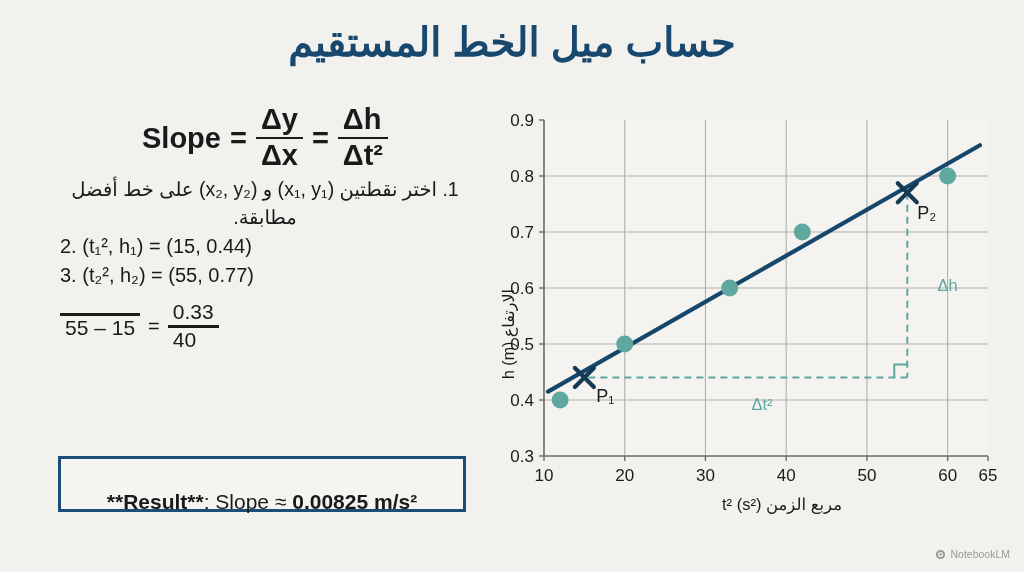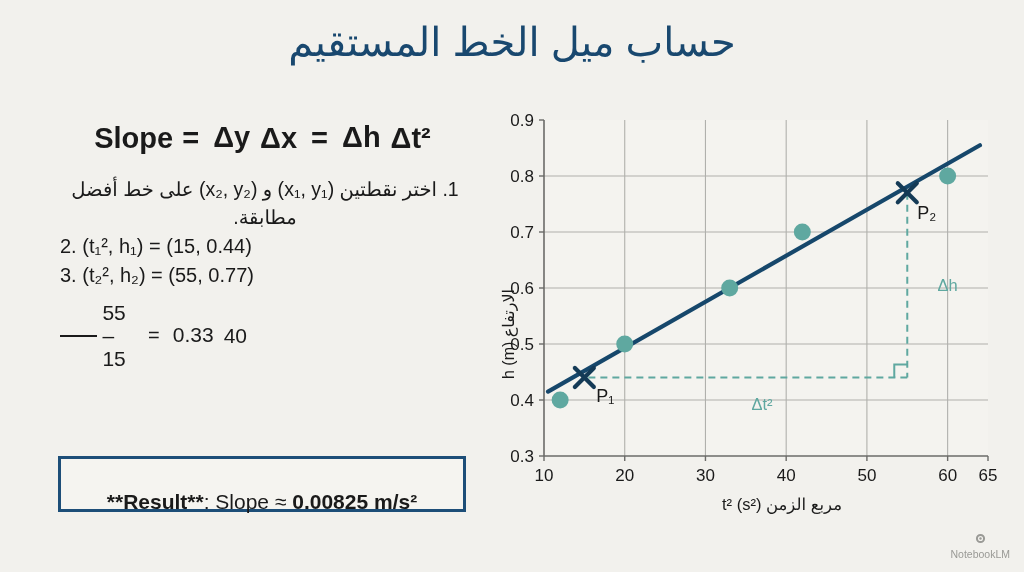--- a/index.html
+++ b/index.html
@@ -22,21 +22,21 @@
   }
 
   
   #title {
     position: absolute;
     top: 18px;
     left: 0;
     width: 1024px;
     text-align: center;
     font-size: 40px;
-    font-weight: normal;
+    font-weight: bold;
     color: #19486f;
     direction: rtl;
     letter-spacing: 0px;
     line-height: 1.2;
   }
 
   
   #left-col {
     position: absolute;
     left: 40px;
@@ -48,22 +48,21 @@
     display: flex;
     align-items: center;
     justify-content: center;
     font-size: 29px;
     font-weight: bold;
     gap: 9px;
     height: 60px;
   }
   .frac {
     display: inline-flex;
-    flex-direction: row;
-    align-items: center;
+    flex-direction: column;
     line-height: 1.08;
   }
   .frac .num { padding: 0 5px 1px 5px; }
   .frac .den { padding: 1px 5px 0 5px; }
   .frac .bar {
     width: 100%;
     height: 2.5px;
     background: #1a1a1a;
   }
 
@@ -129,21 +128,20 @@
   
   #watermark {
     position: absolute;
     right: 14px;
     bottom: 12px;
     font-size: 10.5px;
     color: #9a9a96;
     display: flex;
     align-items: center;
     gap: 4px;
-    flex-direction: column;
   }
   #watermark svg { display: block; }
 </style>
 </head>
 <body>
 
 <div id="slide">
 
   <div id="title">حساب ميل الخط المستقيم</div>
 

